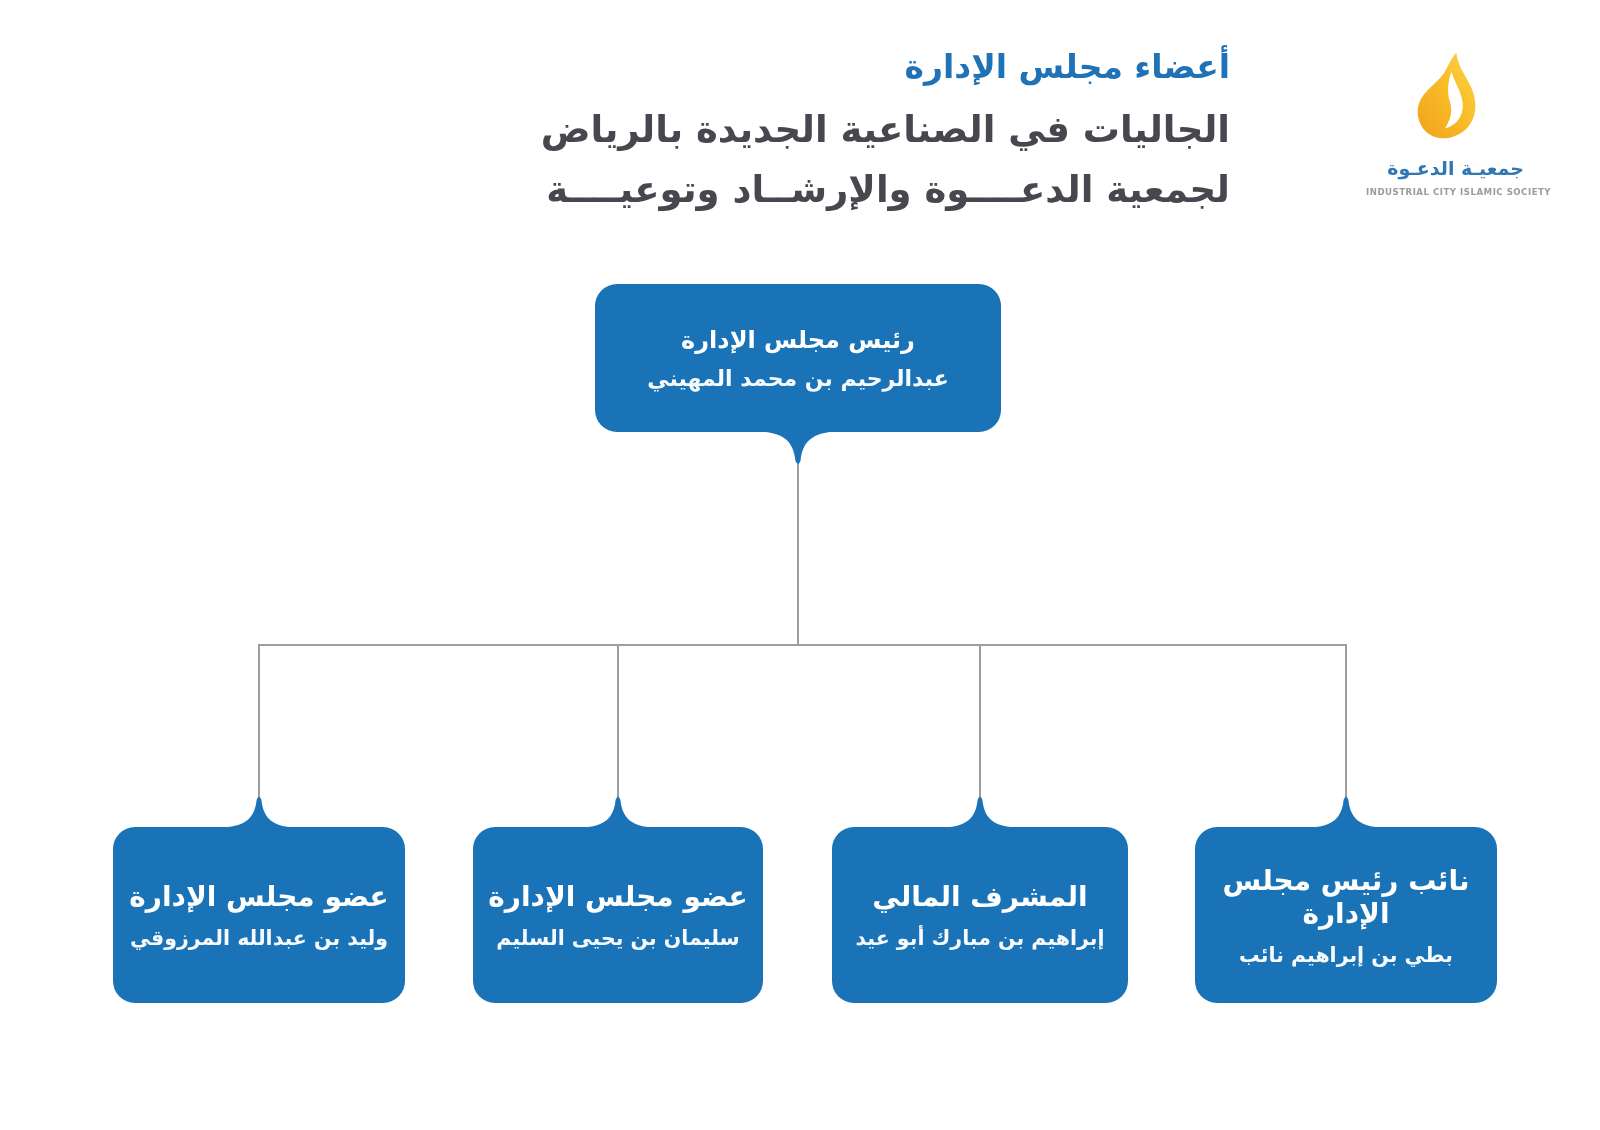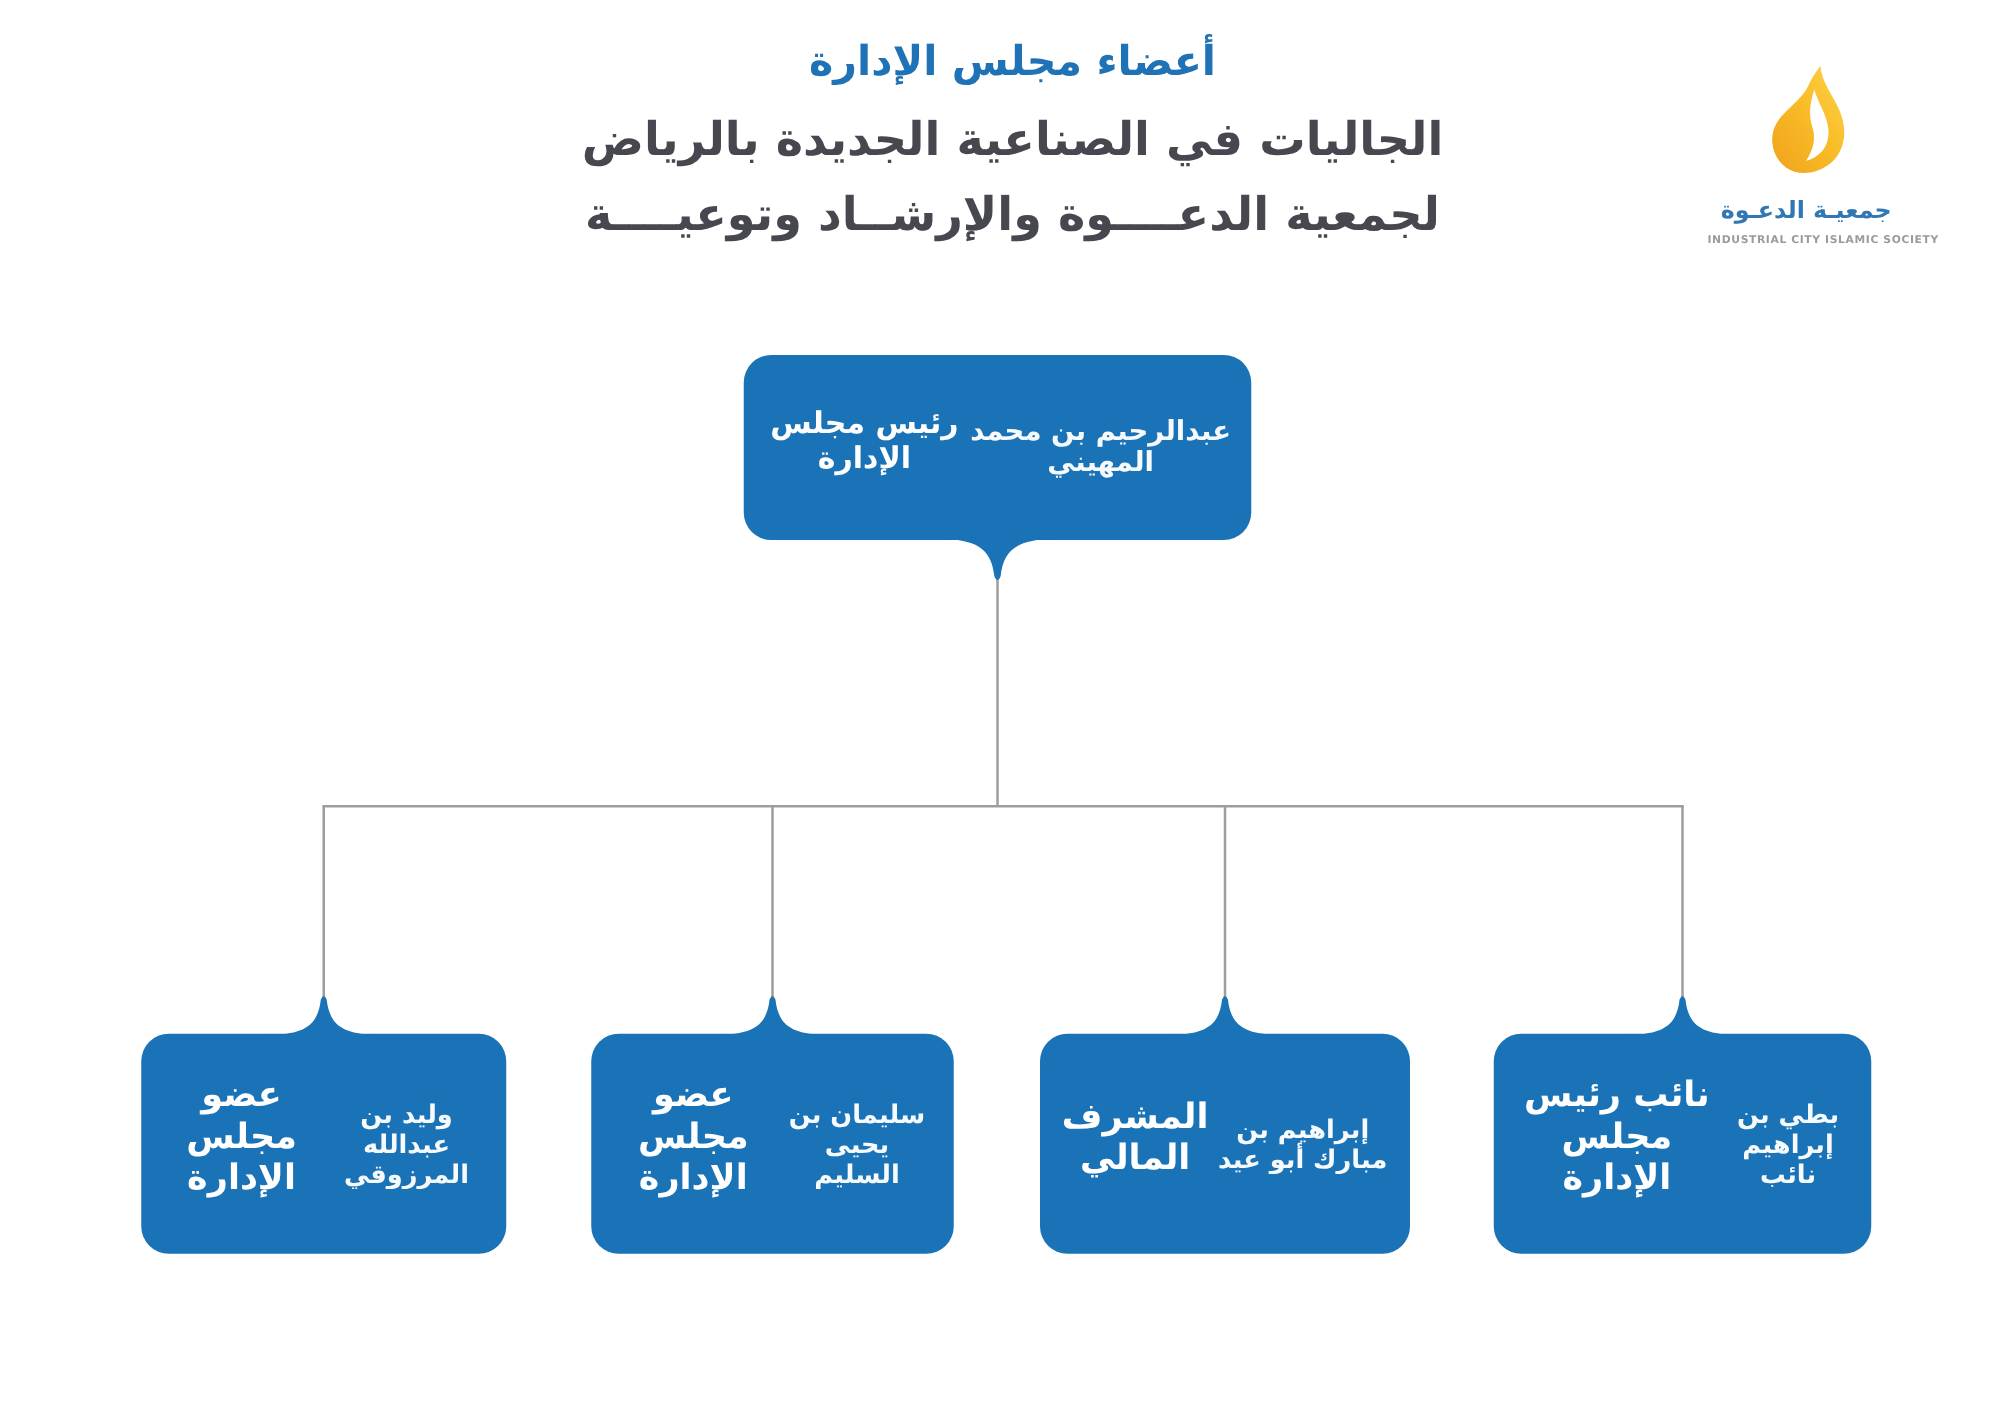--- a/index.html
+++ b/index.html
@@ -18,22 +18,22 @@
     position:relative;
     width:1600px;height:1130px;
     background:var(--background,#fff);
     overflow:hidden;
     margin:0 auto;
   }
 
   
   .title-block{
     position:absolute;
-    left:390px;top:24px;width:840px;
-    text-align:center;
+    left:390px;top:42px;width:840px;
+    text-align:right;
   }
   .title-block h1{
     font-size:33px;font-weight:bold;
     color:var(--title-blue,#1f72b5);
     line-height:50px;
     margin-bottom:8px;
   }
   .title-block .subtitle{
     font-size:37px;font-weight:bold;
     color:var(--subtitle-gray,#47474f);
@@ -45,21 +45,21 @@
     position:absolute;
     left:1366px;top:52px;width:158px;
     text-align:right;
   }
   .logo .flame{display:block;margin:0 auto 6px auto;}
   .logo .ar{
     direction:rtl;
     font-size:19px;font-weight:bold;
     color:var(--logo-text-blue,#3077b4);
     line-height:27px;
-    text-align:center;
+    text-align:right;
   }
   .logo .en{
     font-size:8.6px;font-weight:bold;
     letter-spacing:.5px;
     color:var(--logo-english-gray,#9b9b9b);
     margin-top:5px;
     text-align:right;
     white-space:nowrap;
   }
 
@@ -71,21 +71,21 @@
   .v-m1{left:617px;top:645px;width:2px;height:158px;}
   .v-m2{left:979px;top:645px;width:2px;height:158px;}
   .v-m3{left:1345px;top:645px;width:2px;height:158px;}
 
   
   .node{
     position:absolute;
     background:var(--box-blue,#1a73b7);
     border-radius:22px;
     color:#fff;
-    display:flex;flex-direction:row;
+    display:flex;flex-direction:column;
     align-items:center;justify-content:center;
     text-align:center;
     z-index:2;
     padding:8px 14px;
   }
   .node .role{font-weight:bold;direction:rtl;}
   .node .person{font-weight:bold;direction:rtl;opacity:.97;}
   .root-node{left:595px;top:284px;width:406px;height:148px;}
   .root-node .role{font-size:24px;margin-bottom:12px;}
   .root-node .person{font-size:22px;}

